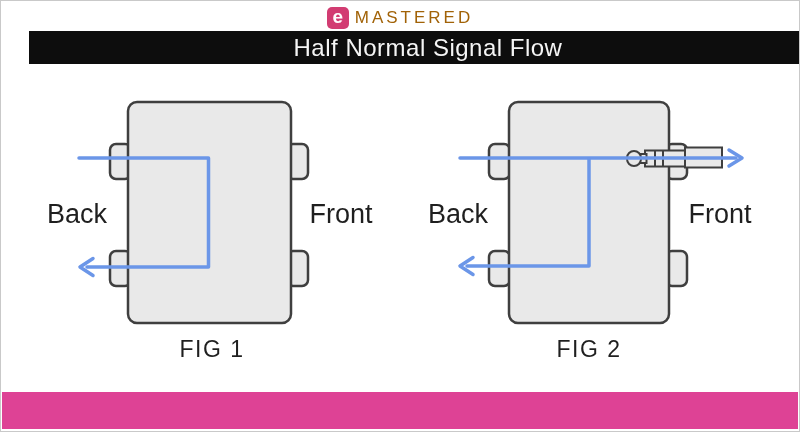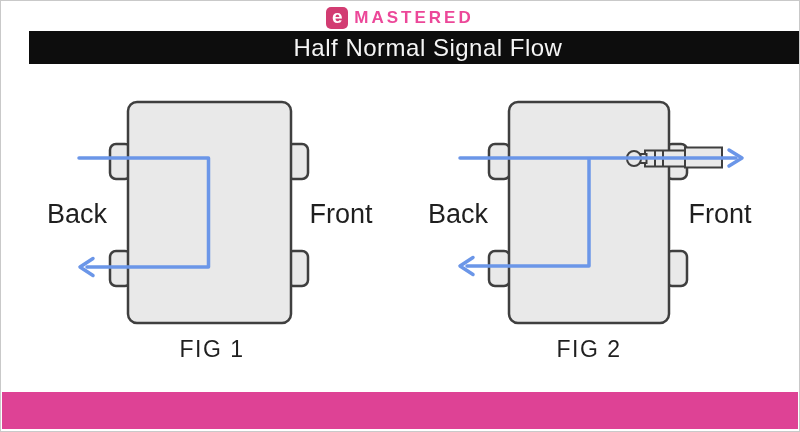--- a/index.html
+++ b/index.html
@@ -17,22 +17,22 @@
     position:absolute;top:4px;left:0;width:100%;height:25px;
     display:flex;align-items:center;justify-content:center;gap:6px;
   }
   .logo-icon{
     width:22px;height:22px;border-radius:5px;
     background:var(--brand-pink,#d23c72);
     color:#fff;display:flex;align-items:center;justify-content:center;
     font-weight:800;font-size:19px;line-height:1;padding-bottom:2px;box-sizing:border-box;
   }
   .logo-wordmark{
-    font-size:17px;font-weight:700;letter-spacing:3px;
-    color:#ec4899;
+    font-size:17px;font-weight:400;letter-spacing:3px;
+    color:#a16207;
   }
   
   .title-bar{
     position:absolute;top:30px;left:0;width:100%;height:33px;
     background:var(--title-bar-bg,#0d0d0d);
     display:flex;align-items:center;justify-content:center;margin-left:28px;
   }
   .title-bar span{
     color:var(--title-text,#f5f5f5);
     font-size:24px;font-weight:400;letter-spacing:.5px;

